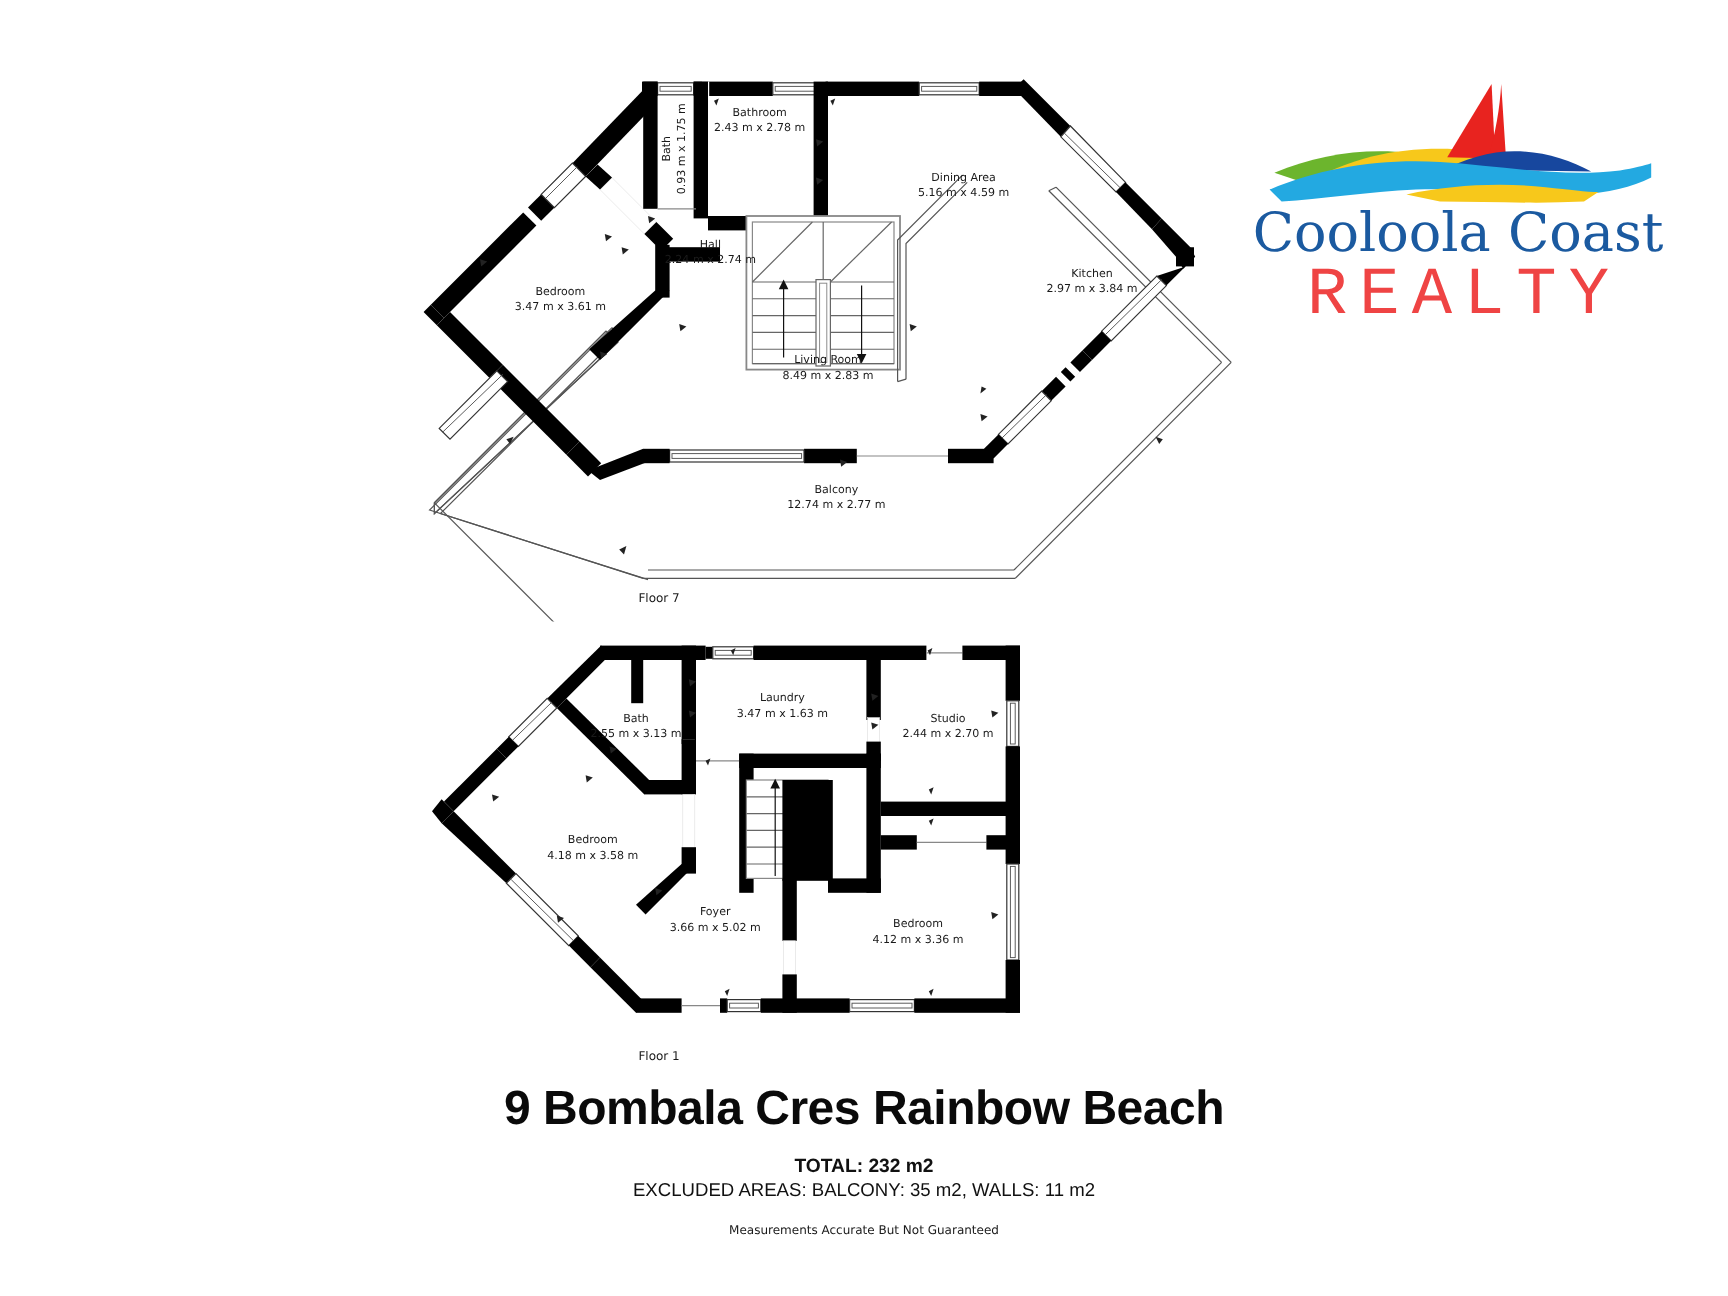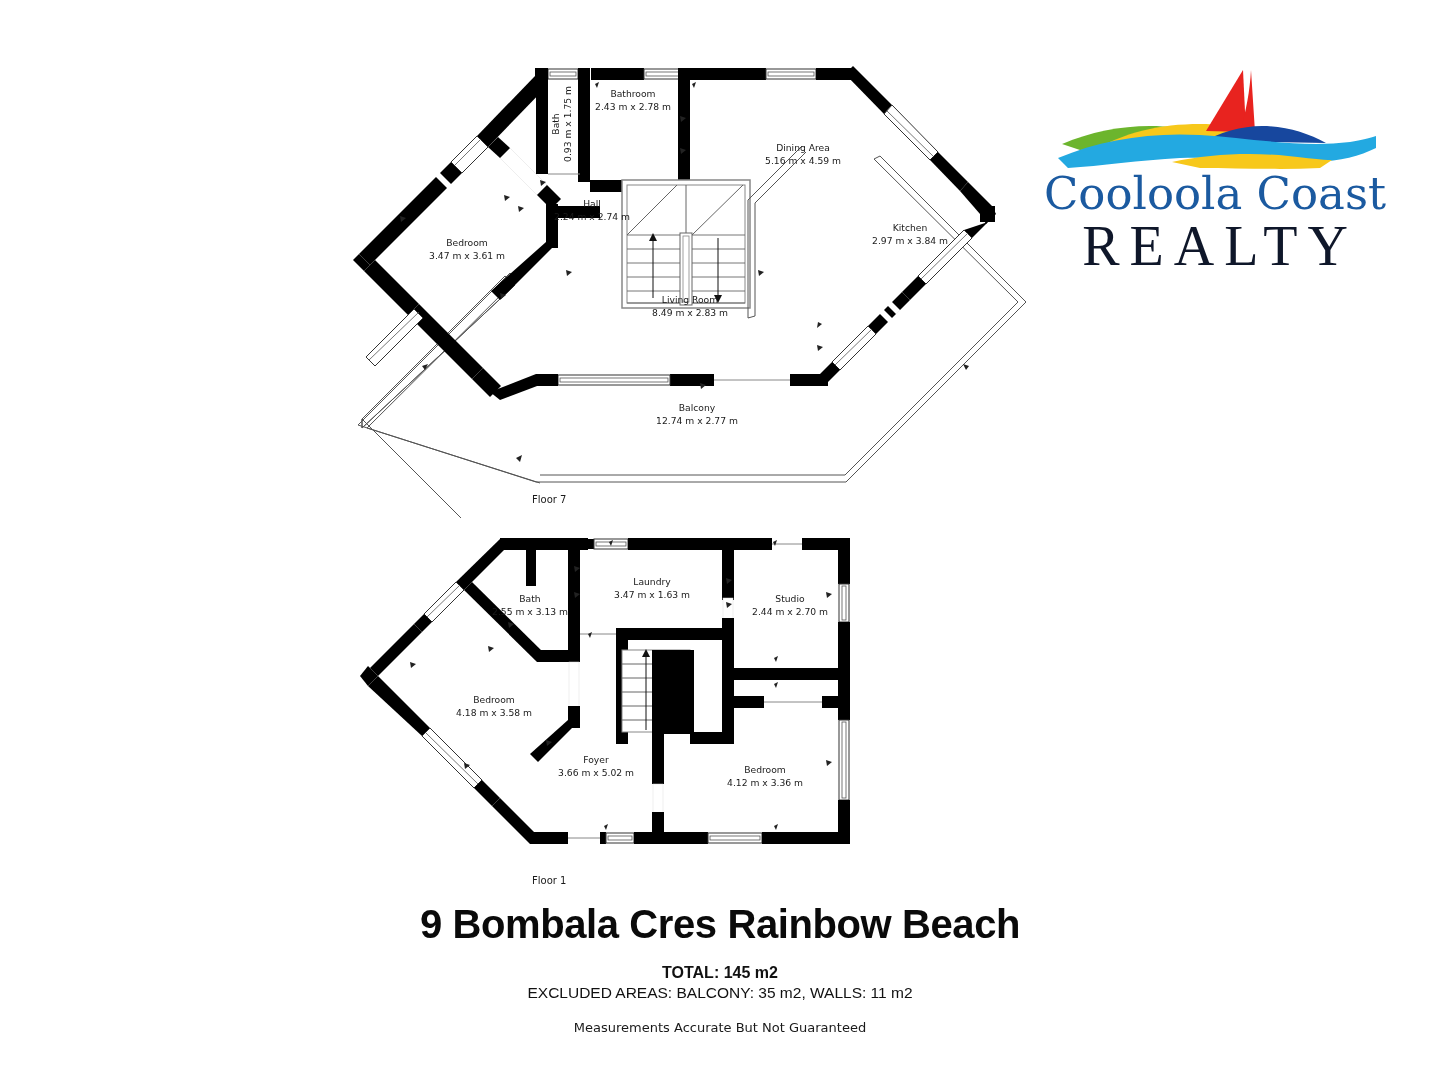--- a/index.html
+++ b/index.html
@@ -31,23 +31,23 @@
   }
   .logo-line1 {
     font-family: "DejaVu Serif", serif;
     font-size: 45px;
     color: #1b5aa0;
     letter-spacing: 0px;
     line-height: 1.05;
     white-space: nowrap;
   }
   .logo-line2 {
-    font-family: Liberation Serif, serif;
+    font-family: Liberation Mono, monospace;
     font-size: 56px;
-    color: #0f172a;
+    color: #ef4444;
     letter-spacing: 10px;
     line-height: 1.05;
     padding-left: 10px;
     white-space: nowrap;
   }
 
   
   #floor2-wrap { position: absolute; left: 340px; top: 28px; width: 710px; height: 490px; }
   #floor1-wrap { position: absolute; left: 360px; top: 520px; width: 500px; height: 375px; }
 
@@ -98,21 +98,21 @@
     margin-top: 14px;
     font-family: "Liberation Sans", sans-serif;
     font-size: 15.5px;
     color: #111111;
     line-height: 1.32;
   }
   #area-total { font-weight: bold; font-size: 16px; }
   #disclaimer {
     margin-top: 16px;
     font-family: "DejaVu Sans", sans-serif;
-    font-size: 13px;
+    font-size: 10px;
     color: #1a1a1a;
   }
 </style>
 </head>
 <body>
 
 <div id="page">
 
   <div id="logo">
     <svg id="logo-mark" viewBox="0 0 330 130">
@@ -510,19 +510,19 @@
         <text class="room-label" x="405" y="250">Bedroom</text>
         <text class="room-dim" x="405" y="263">4.12 m x 3.36 m</text>
       </g>
     </svg>
   </div>
   <div class="floor-caption" id="floor1-caption">Floor 1</div>
 
   <div id="bottom-block">
     <div id="title">9 Bombala Cres Rainbow Beach</div>
     <div id="area-block">
-      <div id="area-total">TOTAL: 145 m2</div>
+      <div id="area-total">TOTAL: 232 m2</div>
       <div>EXCLUDED AREAS: BALCONY: 35 m2, WALLS: 11 m2</div>
     </div>
     <div id="disclaimer">Measurements Accurate But Not Guaranteed</div>
   </div>
 
 </div>
 
 </body></html>

